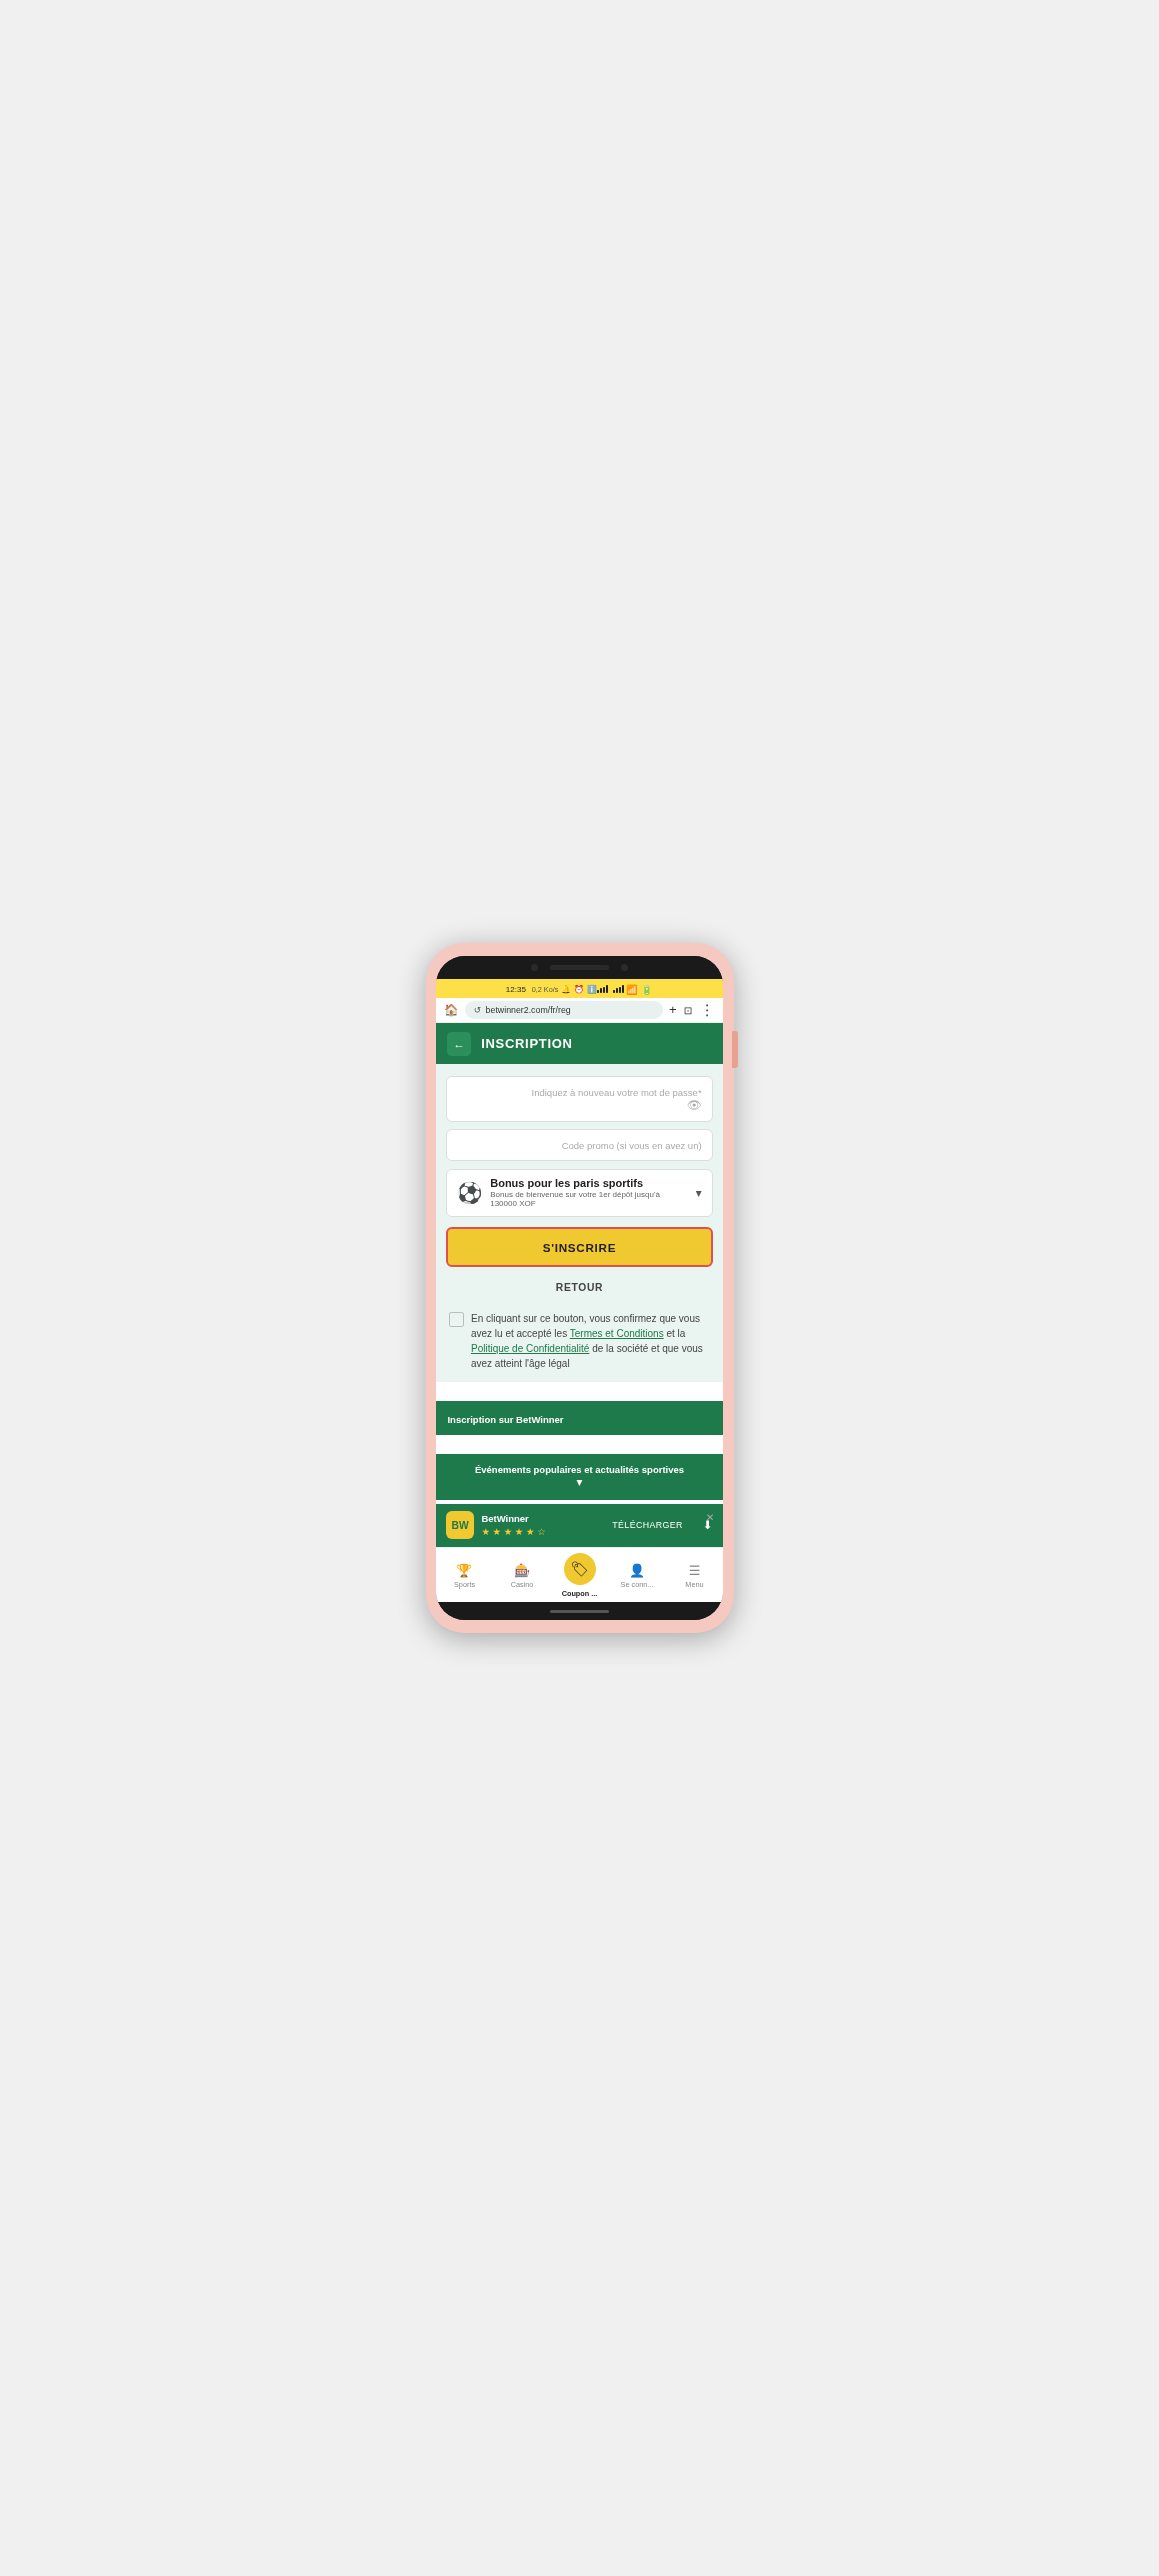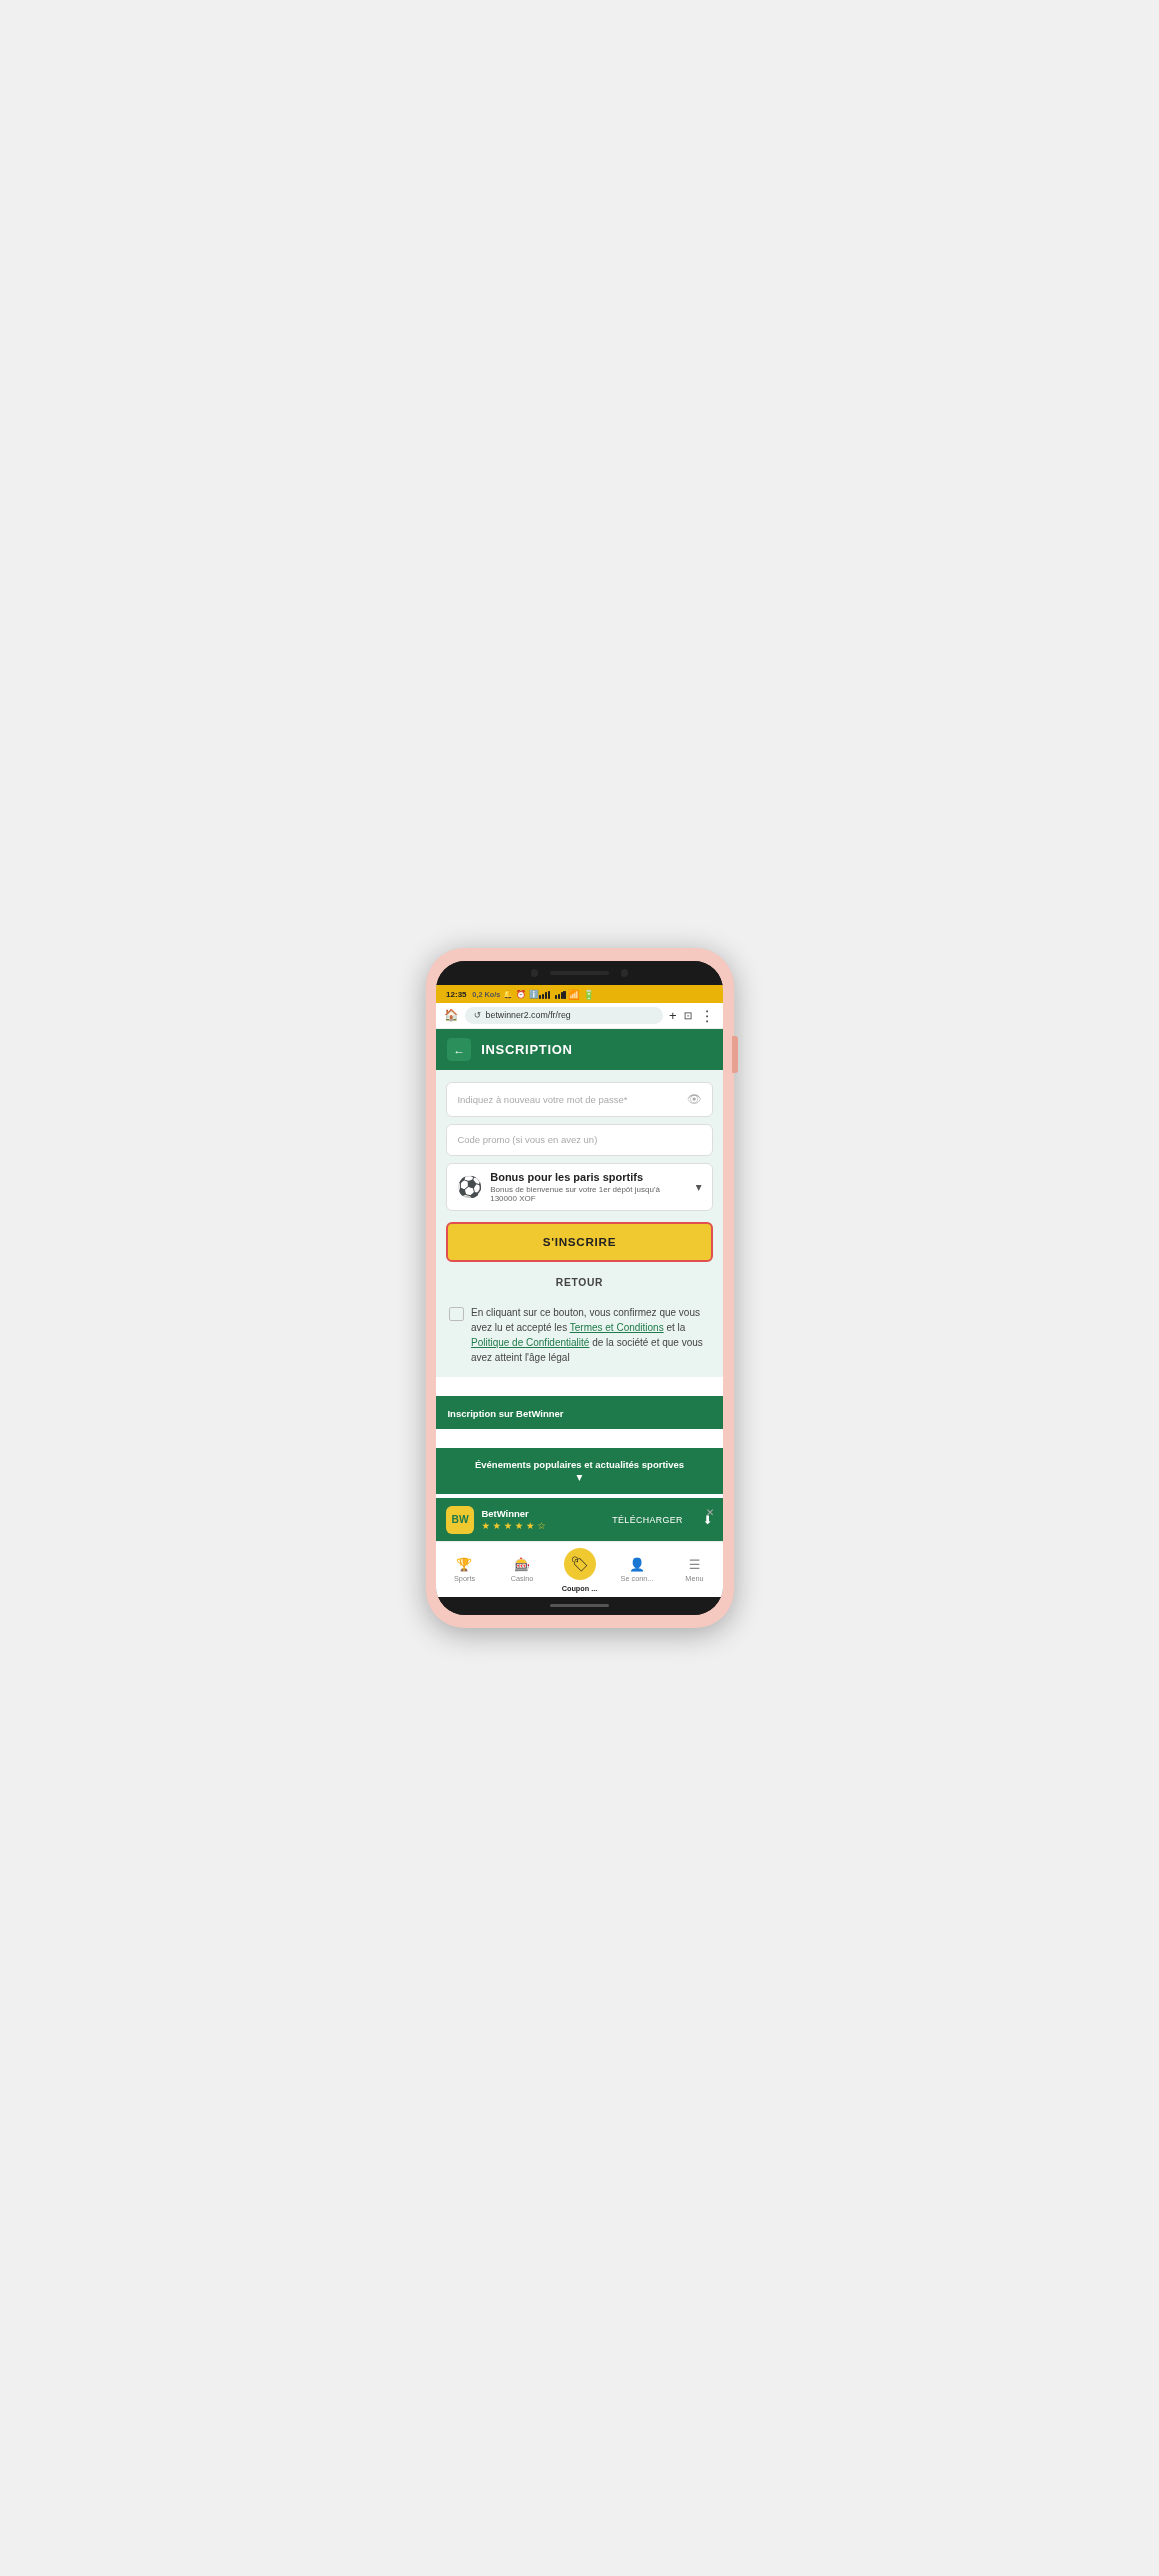--- a/index.html
+++ b/index.html
@@ -50,27 +50,27 @@
     }
 
     
     .phone-screen {
       background: #fff;
       overflow: hidden;
     }
 
     
     .status-bar {
-      background: #eab308;
-      display: flex;
-      justify-content: flex-start;
+      background: #fde047;
+      display: flex;
+      justify-content: center;
       align-items: center;
       padding: 4.4px 10.3px 2.9px;
       font-size: 8px;
-      font-weight: 700;
+      font-weight: 400;
       color: #222;
     }
     .status-left { display: flex; align-items: center; gap: 2.9px; }
     .status-right { display: flex; align-items: center; gap: 2.9px; }
     .signal-bars { display: flex; align-items: flex-end; gap: 0.7px; }
     .signal-bars span {
       width: 2.2px; background: #222; display: inline-block; border-radius: 0.7px;
     }
 
     
@@ -127,22 +127,23 @@
     }
 
     
     .form-field {
       background: #fff;
       border: 0.7px solid #ddd;
       border-radius: 5.9px;
       padding: 9.5px 10.3px;
       margin-bottom: 7.3px;
       display: flex;
-      align-items: center;
+      align-items: flex-end;
       justify-content: space-between;
+      flex-direction: column;
     }
     .form-field-placeholder {
       font-size: 9.5px;
       color: #aaa;
       flex: 1;
     }
     .eye-icon { font-size: 11.7px; color: #aaa; }
 
     
     .bonus-selector {

